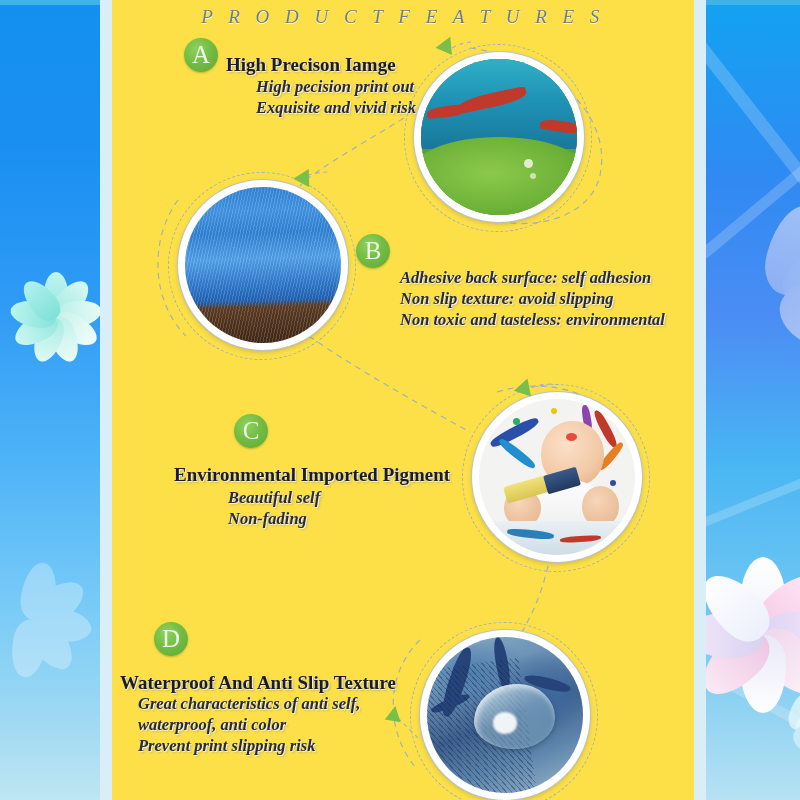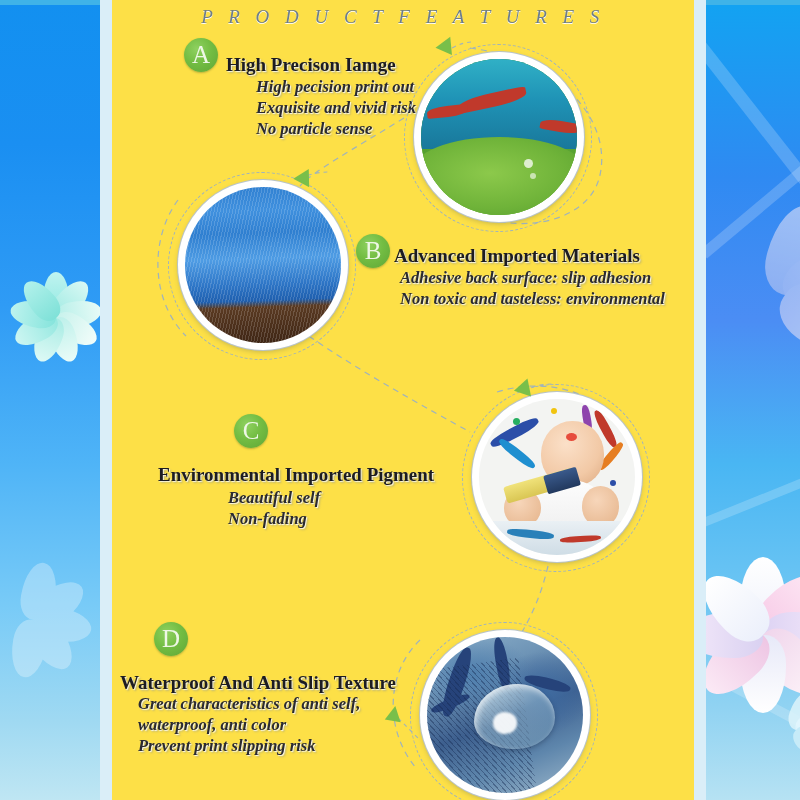--- a/index.html
+++ b/index.html
@@ -297,21 +297,20 @@
     <path d="M300,178 C310,174 320,172 328,172" fill="none" stroke="#9fb3bd" stroke-width="1.1" stroke-dasharray="4,4"></path>
     <path d="M524,390 C534,386 544,384 552,384" fill="none" stroke="#9fb3bd" stroke-width="1.1" stroke-dasharray="4,4"></path>
     <path d="M398,718 C406,726 412,732 418,738" fill="none" stroke="#9fb3bd" stroke-width="1.1" stroke-dasharray="4,4"></path>
   </svg>
 
   <div class="badge" style="left:184px; top:38px;">A</div>
   <div class="feat-title" style="left:226px; top:40px;">High Precison Iamge</div>
   <div class="feat-lines" style="left:244px; top:76px;margin-left:12px;">
     <div>High pecision print out</div>
     <div>Exquisite and vivid risk</div>
-    <div>No particle sense</div>
   </div>
   <div class="ring-dash" style="left:404px; top:44px; width:186px; height:186px;"></div>
   <div class="photo" style="left:414px; top:52px; width:170px; height:170px;">
     <div class="inner">
       <div class="img-pond">
         <div class="water"></div>
         <div class="grass"></div>
         <div class="fish" style="left:24%; top:22%; width:44%; height:9%; transform:rotate(-12deg);"></div>
         <div class="fish" style="left:4%;  top:30%; width:26%; height:7%; transform:rotate(-6deg);"></div>
         <div class="fish" style="left:76%; top:40%; width:26%; height:7%; transform:rotate(10deg);"></div>
@@ -326,28 +325,28 @@
   <div class="photo" style="left:178px; top:180px; width:170px; height:170px;">
     <div class="inner">
       <div class="img-fabric">
         <div class="weave"></div>
       </div>
     </div>
   </div>
   <div class="arrow-tri" style="left:296px; top:168px; border-left:9px solid transparent; border-right:9px solid transparent; border-bottom:16px solid #79bf4a; transform: rotate(28deg);"></div>
 
   <div class="badge" style="left:356px; top:234px;">B</div>
-  <div class="feat-title" style="left:394px; top:231px;">Advanced Imported Materials</div>
   <div class="feat-lines" style="left:400px; top:267px;">
-    <div>Adhesive back surface: slip adhesion</div>
+    <div>Adhesive back surface: self adhesion</div>
+    <div>Non slip texture: avoid slipping</div>
     <div>Non toxic and tasteless: environmental</div>
   </div>
 
   <div class="badge" style="left:234px; top:414px;">C</div>
-  <div class="feat-title" style="left:158px; top:450px;">Environmental Imported Pigment</div>
+  <div class="feat-title" style="left:174px; top:450px;">Environmental Imported Pigment</div>
   <div class="feat-lines" style="left:228px; top:487px;">
     <div>Beautiful self</div>
     <div>Non-fading</div>
   </div>
   <div class="ring-dash" style="left:462px; top:384px; width:186px; height:186px;"></div>
   <div class="photo" style="left:472px; top:392px; width:170px; height:170px;">
     <div class="inner">
       <div class="img-baby">
         <div class="streak" style="left:6%;  top:18%; width:34%; height:7%; background:#2b4ea8; transform:rotate(-28deg);"></div>
         <div class="streak" style="left:10%; top:32%; width:28%; height:6%; background:#1f8fd0; transform:rotate(38deg);"></div>

